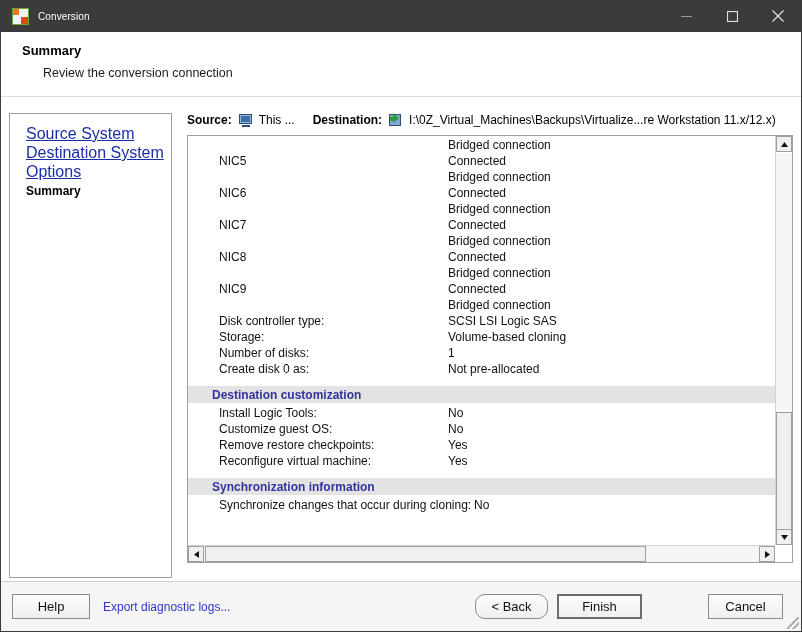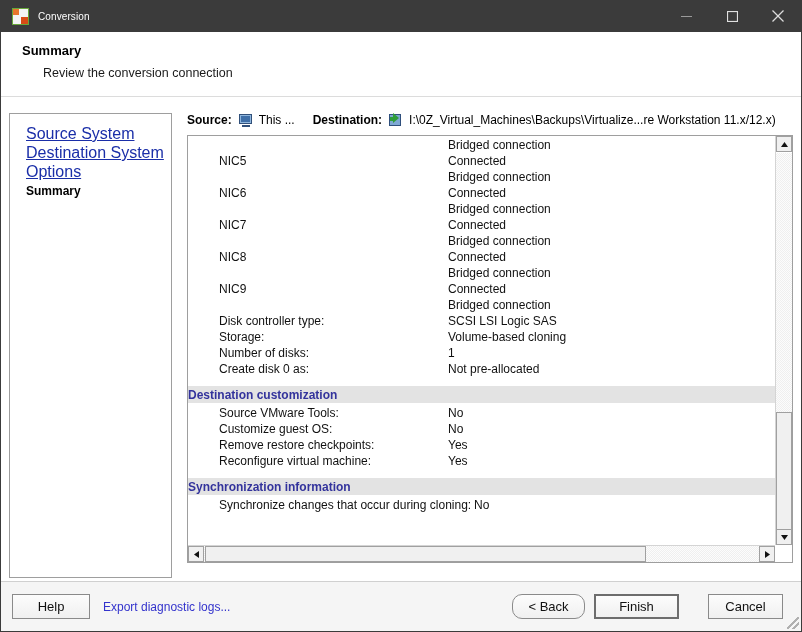--- a/index.html
+++ b/index.html
@@ -219,20 +219,21 @@
   .row.wide .k { width: 286px; }
 
   .sechead {
     height: 17px;
     background: #e3e3e3;
     display: flex;
     align-items: center;
     font-size: 12px;
     font-weight: bold;
     color: #33339c;
+    padding-left: 24px;
     margin-top: 9px;
     margin-bottom: 2px;
   }
 
   
   .vscroll {
     position: absolute;
     right: 0; top: 0;
     width: 17px; bottom: 17px;
     background: #ffffff;
@@ -321,21 +322,21 @@
     border: 1px solid #8a8a8a;
     font-family: "Liberation Sans", sans-serif;
     font-size: 13px;
     color: #111;
     display: flex; align-items: center; justify-content: center;
     cursor: default;
   }
   .btn-help { width: 78px; margin-left: 11px; }
   .btn-back { width: 73px; border-radius: 10px; }
   .btn-finish { width: 85px; margin-left: 9px; border: 2px solid #6d6d6d; }
-  .btn-cancel { width: 75px; margin-left: 29px; margin-right: 18px; }
+  .btn-cancel { width: 75px; margin-left: 66px; margin-right: 18px; }
   .link-export {
     margin-left: 13px;
     font-size: 12px;
     color: #3333cc;
     cursor: pointer;
   }
   .footer-right { margin-left: auto; display: flex; align-items: center; }
 
   .grip {
     position: absolute;
@@ -471,21 +472,21 @@
             <span class="v">1</span>
           </div>
           <div class="row">
             <span class="k">Create disk 0 as:</span>
             <span class="v">Not pre-allocated</span>
           </div>
 
           <div class="sechead">Destination customization</div>
 
           <div class="row">
-            <span class="k">Source VMware Tools:</span>
+            <span class="k">Install Logic Tools:</span>
             <span class="v">No</span>
           </div>
           <div class="row">
             <span class="k">Customize guest OS:</span>
             <span class="v">No</span>
           </div>
           <div class="row">
             <span class="k">Remove restore checkpoints:</span>
             <span class="v">Yes</span>
           </div>

